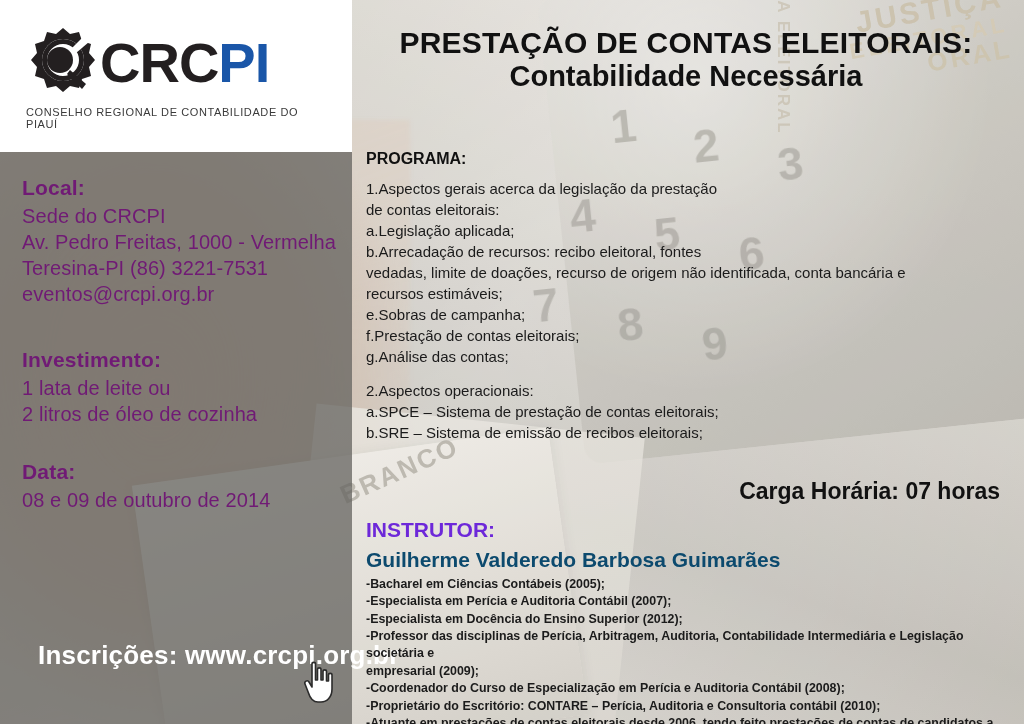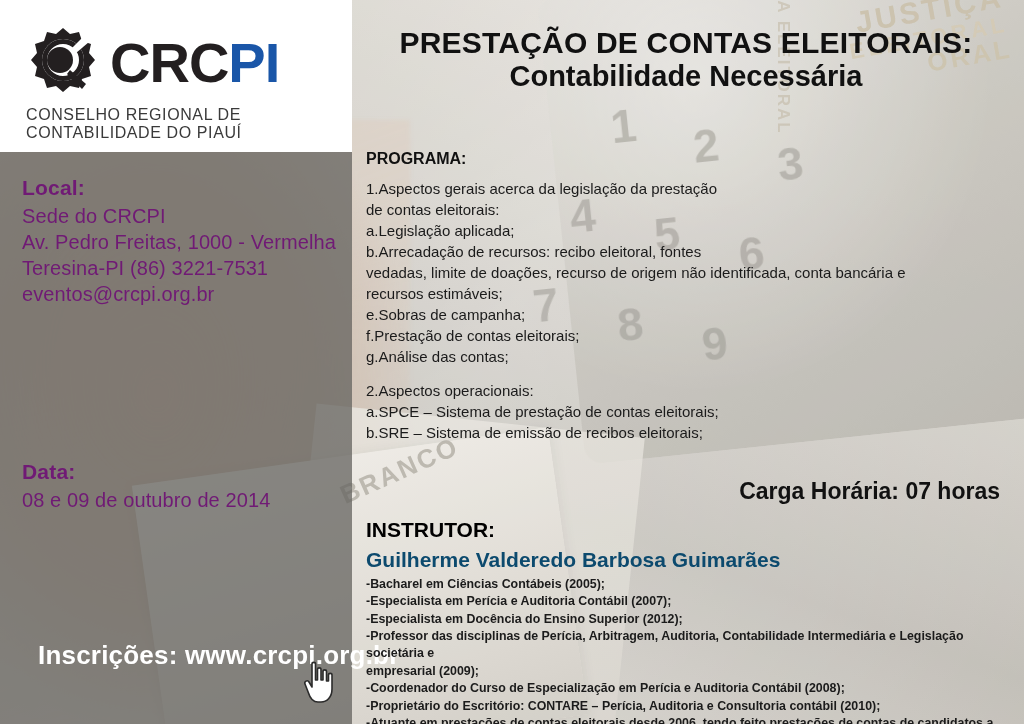--- a/index.html
+++ b/index.html
@@ -157,40 +157,40 @@
   
   .logo-wrap {
     position: absolute;
     left: 26px;
     top: 26px;
     width: 300px;
   }
   .logo-row {
     display: flex;
     align-items: center;
-    gap: 10px;
+    gap: 0;
   }
   .logo-mark {
     position: relative;
     width: 74px;
     height: 74px;
     flex: 0 0 auto;
   }
   .logo-text {
     font-size: 56px;
     font-weight: bold;
     letter-spacing: -1px;
     line-height: 1;
     font-family: "Liberation Sans", sans-serif;
   }
   .logo-text .crc { color: #231f20; }
   .logo-text .pi { color: #1a56a8; }
   .logo-sub {
     margin-top: 6px;
-    font-size: 16px;
+    font-size: 11px;
     letter-spacing: 0.6px;
     color: #3a3a3a;
     font-family: "Liberation Sans", sans-serif;
   }
 
   
   .block {
     position: absolute;
     left: 22px;
     color: #701a75;
@@ -280,21 +280,21 @@
     font-weight: bold;
     color: #111;
   }
 
   .instrutor-label {
     position: absolute;
     left: 366px;
     top: 518px;
     font-size: 21px;
     font-weight: bold;
-    color: #000000;
+    color: #6d28d9;
   }
   .instrutor-name {
     position: absolute;
     left: 366px;
     top: 548px;
     font-size: 21px;
     font-weight: bold;
     color: #0c4a6e;
   }
   .instrutor-bullets {
@@ -367,20 +367,25 @@
   </div>
 
   <div class="block" id="blk-local">
     <div class="head">Local:</div>
     <div class="line">Sede do CRCPI</div>
     <div class="line">Av. Pedro Freitas, 1000 - Vermelha</div>
     <div class="line">Teresina-PI (86) 3221-7531</div>
     <div class="line">eventos@crcpi.org.br</div>
   </div>
 
+  <div class="block" id="blk-invest">
+    <div class="head">Investimento:</div>
+    <div class="line">1 lata de leite ou</div>
+    <div class="line">2 litros de óleo de cozinha</div>
+  </div>
 
   <div class="block" id="blk-data">
     <div class="head">Data:</div>
     <div class="line">08 e 09 de outubro de 2014</div>
   </div>
 
   <div class="inscricoes">Inscrições: www.crcpi.org.br</div>
   <div class="cursor-icon">
     <svg width="40" height="46" viewBox="0 0 40 46" aria-hidden="true">
       <path d="M12 4 C12 1.8 15.5 1.8 15.5 4 L15.5 20 L17.5 20 L17.5 9.5 C17.5 7.3 21 7.3 21 9.5 L21 20 L23 20 L23 11.5 C23 9.3 26.5 9.3 26.5 11.5 L26.5 21 L28.5 21 L28.5 15 C28.5 12.8 32 12.8 32 15 L32 29 C32 37 27 42 21 42 L18 42 C13 42 10 38 8.5 33 L5 24 C4 21.5 7.5 19.5 9 22 L12 27 Z" fill="#ffffff" stroke="#2b2b2b" stroke-width="1.6" stroke-linejoin="round"></path>

